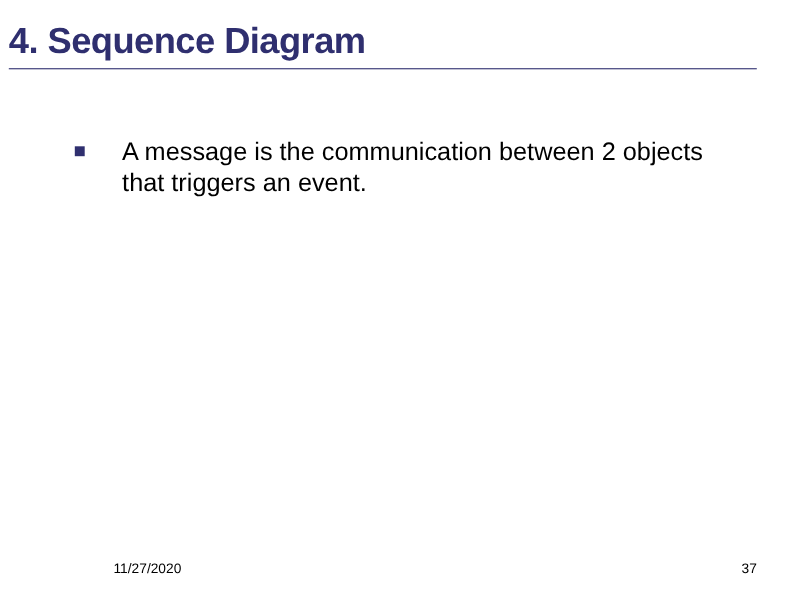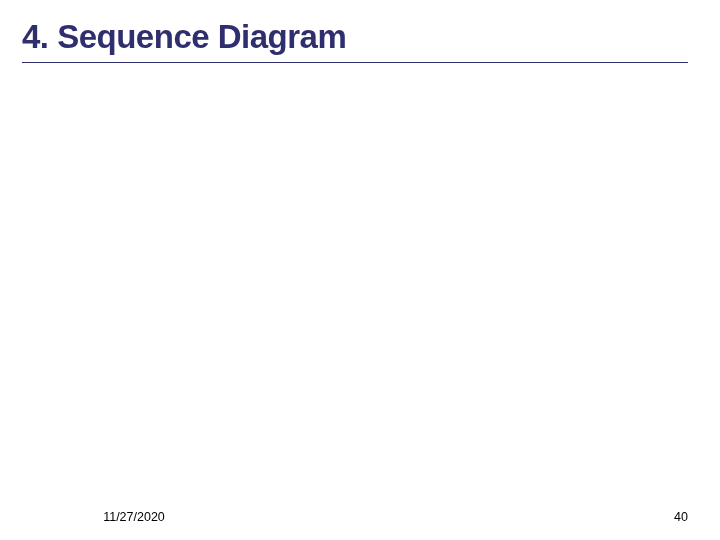--- a/index.html
+++ b/index.html
@@ -7,21 +7,21 @@
   body {
     background: #ffffff;
     font-family: Verdana, Geneva, sans-serif;
     position: relative;
     overflow: hidden;
   }
   .slide {
     width: 710px;
     height: 540px;
     position: relative;
-    padding: 18px 22px 0 22px;
+    padding: 18px 22px 0 8px;
   }
   .title {
     color: #2f2f6f;
     font-size: 33px;
     font-weight: bold;
     letter-spacing: -0.5px;
     margin-bottom: 6px;
   }
   .rule {
     border: none;
@@ -80,26 +80,30 @@
 </head>
 <body>
 
 <div class="slide">
 
   <div class="title">4. Sequence Diagram</div>
   <hr class="rule">
 
   <div class="bullets">
 
+    <div class="bullet-row">
+      <div class="bullet-marker"></div>
+      <div class="bullet-text">A message is the communication between 2 objects that triggers an event.</div>
+    </div>
 
 
 
   </div>
 
   <div class="footer">
     <div class="footer-date">11/27/2020</div>
     <div class="footer-center">
       <br>
     </div>
-    <div class="footer-page">40</div>
+    <div class="footer-page">37</div>
   </div>
 
 </div>
 
 </body></html>

